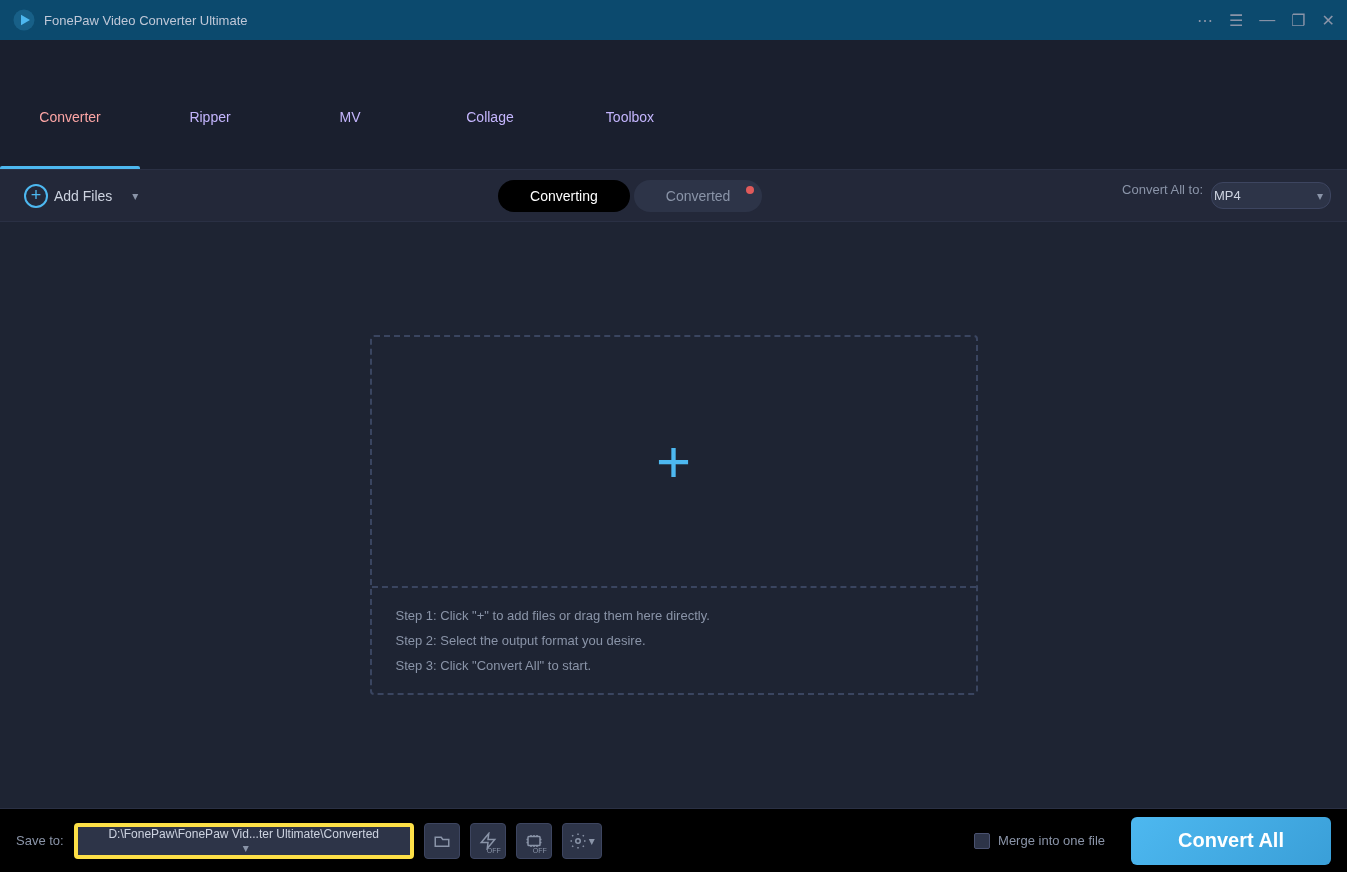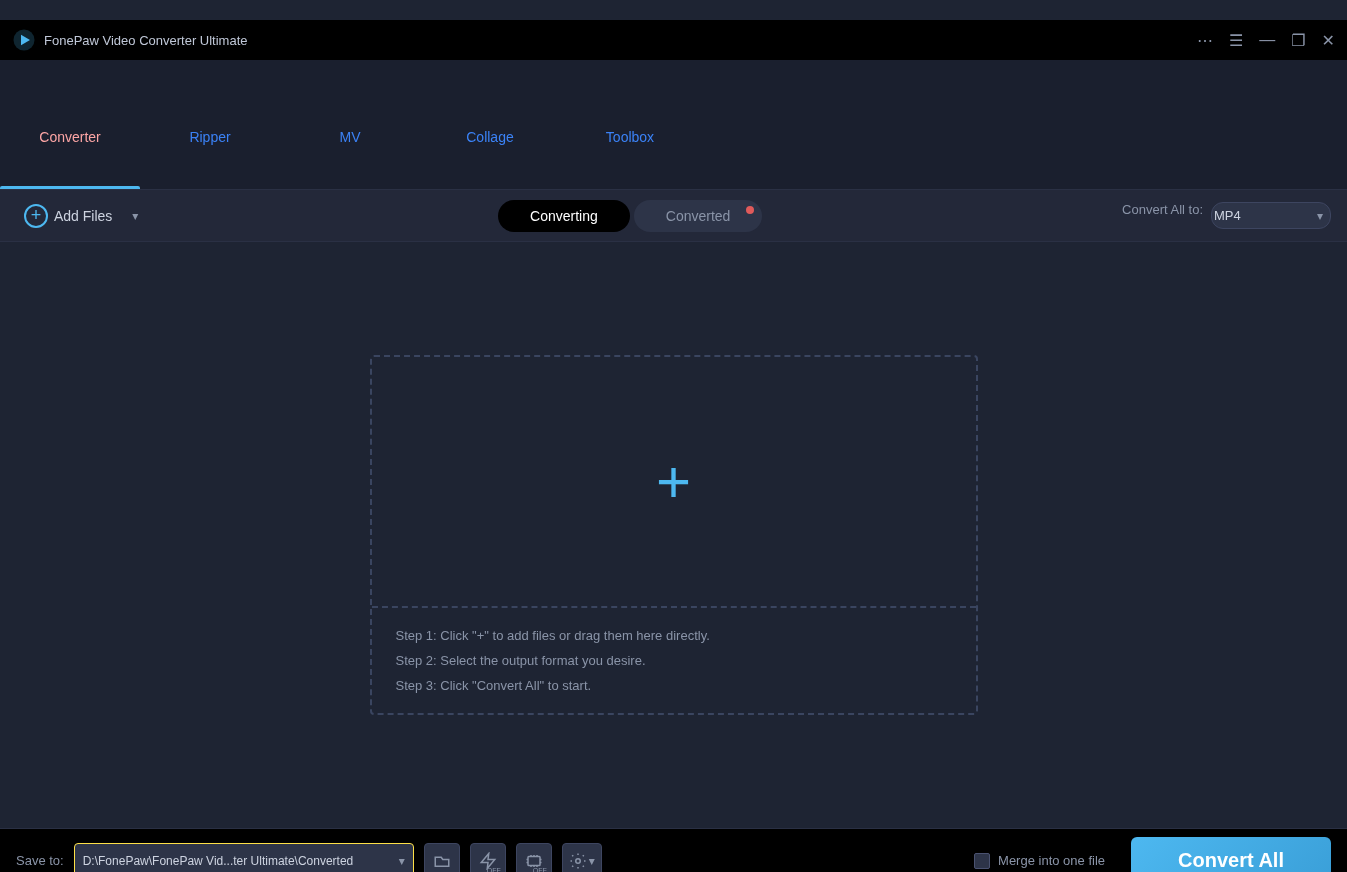--- a/index.html
+++ b/index.html
@@ -11,24 +11,23 @@
       color: #cdd3e0;
       overflow: hidden;
       user-select: none;
     }
 
     
     #titlebar {
       display: flex;
       align-items: center;
       justify-content: space-between;
-      background: #000000;
+      background: #0c4a6e;
       height: 40px;
       padding: 0 12px;
-      margin-top: 20px;
     }
     #titlebar-left {
       display: flex;
       align-items: center;
       gap: 8px;
     }
     #app-icon {
       width: 24px;
       height: 24px;
     }
@@ -57,21 +56,21 @@
     }
     .nav-item {
       display: flex;
       flex-direction: column;
       align-items: center;
       justify-content: center;
       width: 140px;
       gap: 8px;
       cursor: pointer;
       position: relative;
-      color: #3b82f6;
+      color: #c4b5fd;
       font-size: 14px;
       transition: color 0.2s;
     }
     .nav-item.active {
       color: #fca5a5;
     }
     .nav-item.active::after {
       content: '';
       position: absolute;
       bottom: 0;
@@ -255,26 +254,27 @@
     }
     #save-to-label {
       font-size: 13px;
       color: #8a94a8;
       white-space: nowrap;
     }
     #save-path-wrapper {
       display: flex;
       align-items: center;
       background: #2d3448;
-      border: 1px solid #fde047;
+      border: 4px solid #fde047;
       border-radius: 4px;
       padding: 0 8px;
       height: 36px;
       min-width: 340px;
       position: relative;
+      flex-direction: column;
     }
     #save-path {
       font-size: 12px;
       color: #cdd3e0;
       flex: 1;
       overflow: hidden;
       text-overflow: ellipsis;
       white-space: nowrap;
     }
     #save-path-dropdown {

